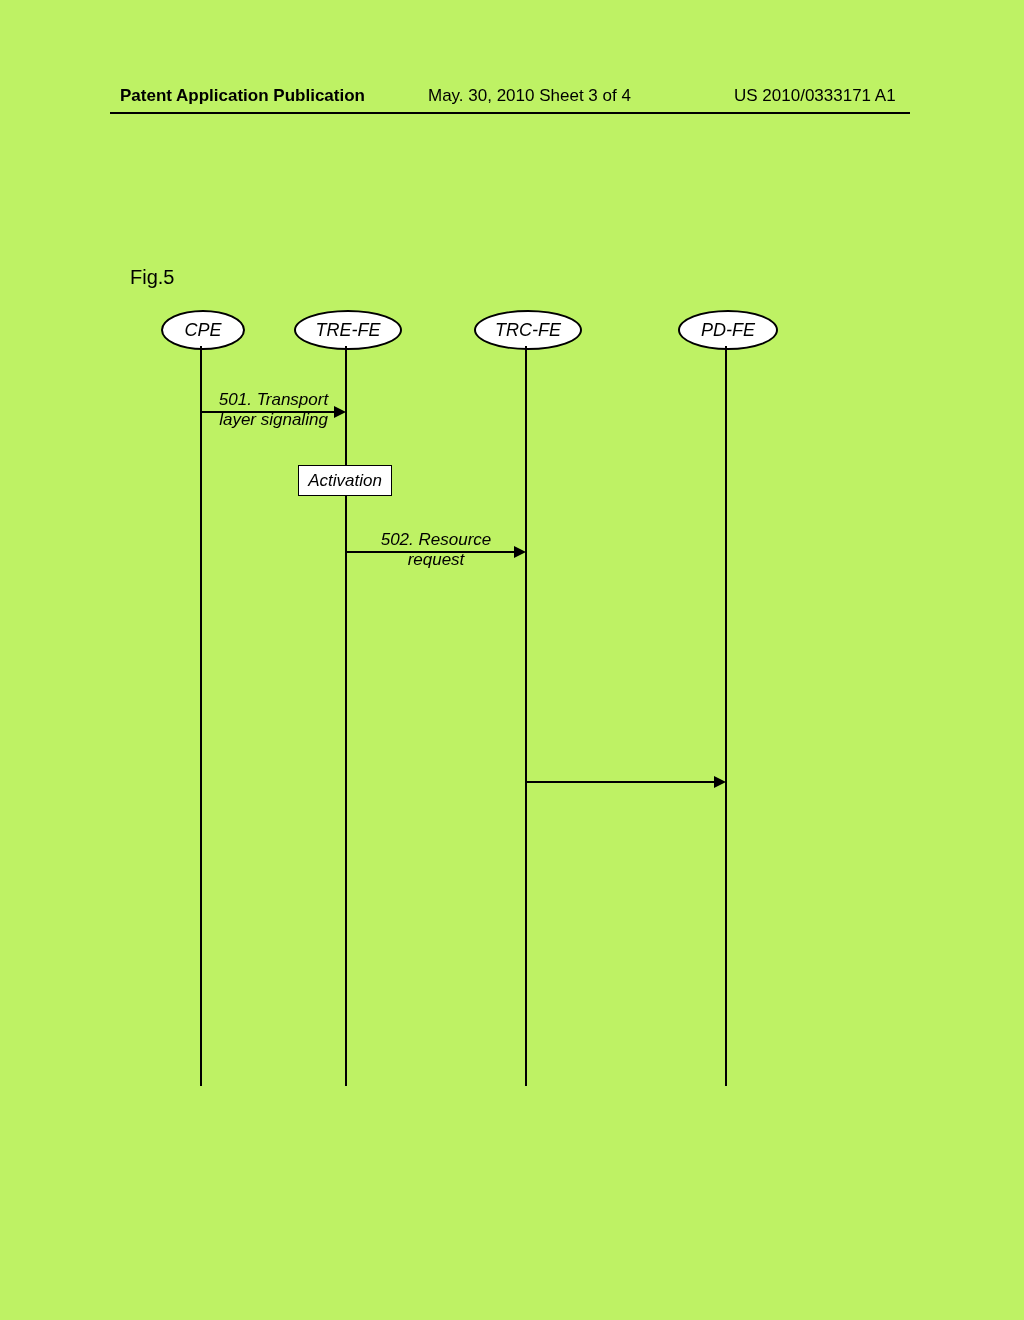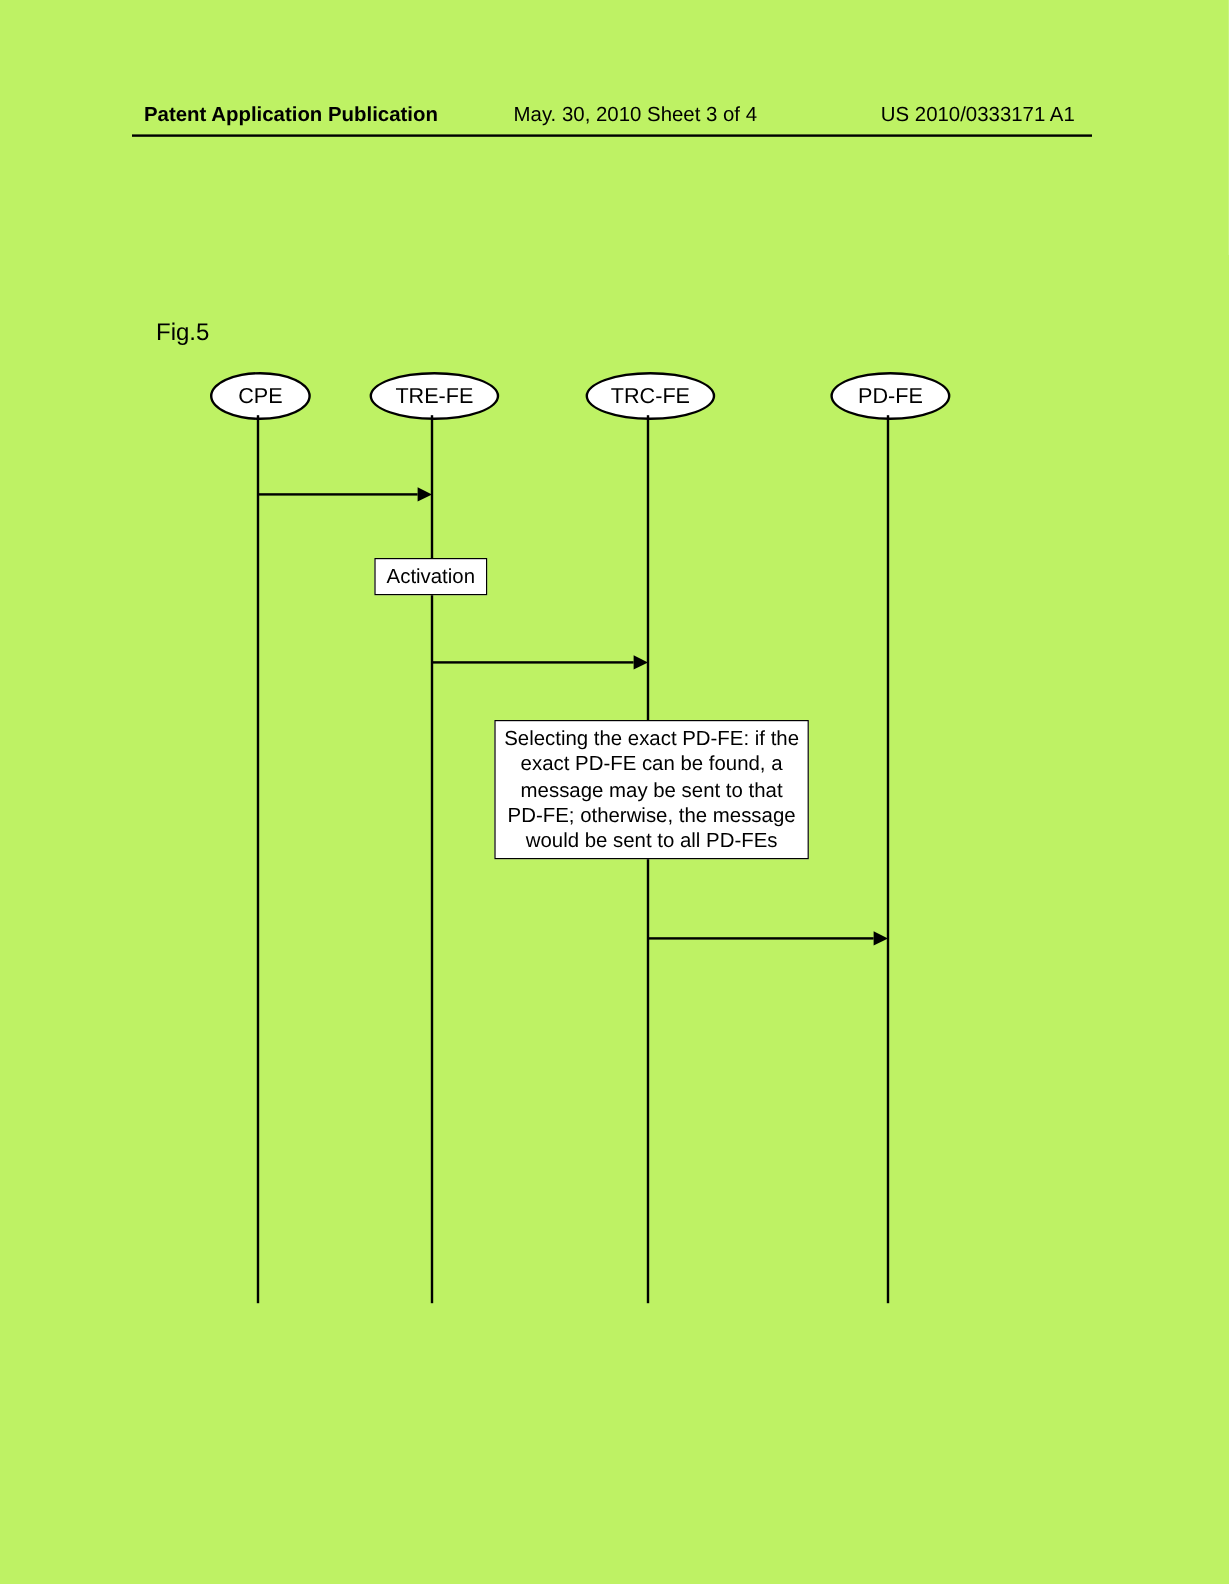--- a/index.html
+++ b/index.html
@@ -47,23 +47,24 @@
     position: absolute;
     top: 266px;
     left: 130px;
     font-size: 20px;
   }
 
   
   .diagram {
     position: absolute;
     top: 310px;
-    left: 120px;
+    left: 106px;
     width: 760px;
     height: 780px;
+    font-style: italic;
   }
 
   
   .actor {
     position: absolute;
     top: 0;
     border: 2px solid #000;
     border-radius: 50%;
     background: #fff;
     text-align: center;
@@ -134,34 +135,36 @@
 
     <div class="actor" style="left:188px; width:104px;text-align:center;">TRE-FE</div>
     <div class="lifeline" style="left:239px;"></div>
 
     <div class="actor" style="left:368px; width:104px;">TRC-FE</div>
     <div class="lifeline" style="left:419px;"></div>
 
     <div class="actor" style="left:572px; width:96px;">PD-FE</div>
     <div class="lifeline" style="left:619px;"></div>
 
+    <div class="msg" style="left:95px; top:80px; width:145px;">
+      <div class="label">501. Transport
+layer signaling</div>
+    </div>
     <div class="arrow-line" style="left:95px; top:101px; width:133px;"></div>
     <div class="arrow-head-right" style="left:228px; top:96px;"></div>
 
     <div class="note" style="left:192px; top:155px; width:84px; padding:4px 4px;">Activation</div>
 
+    <div class="msg" style="left:240px; top:220px; width:180px;">
+      <div class="label">502. Resource
+request</div>
+    </div>
     <div class="arrow-line" style="left:240px; top:241px; width:168px;"></div>
     <div class="arrow-head-right" style="left:408px; top:236px;"></div>
 
-    <div class="note" style="left:292px; top:290px; width:248px;">Selecting the exact PD-FE:
-if the exact PD-FE can be
-found, a message may be
-sent to that PD-FE;
-otherwise, the message
-would be sent to all PD-FEs</div>
 
     <div class="arrow-line" style="left:420px; top:471px; width:188px;"></div>
     <div class="arrow-head-right" style="left:608px; top:466px;"></div>
 
 
   </div>
 
 </div>
 
 </body></html>

